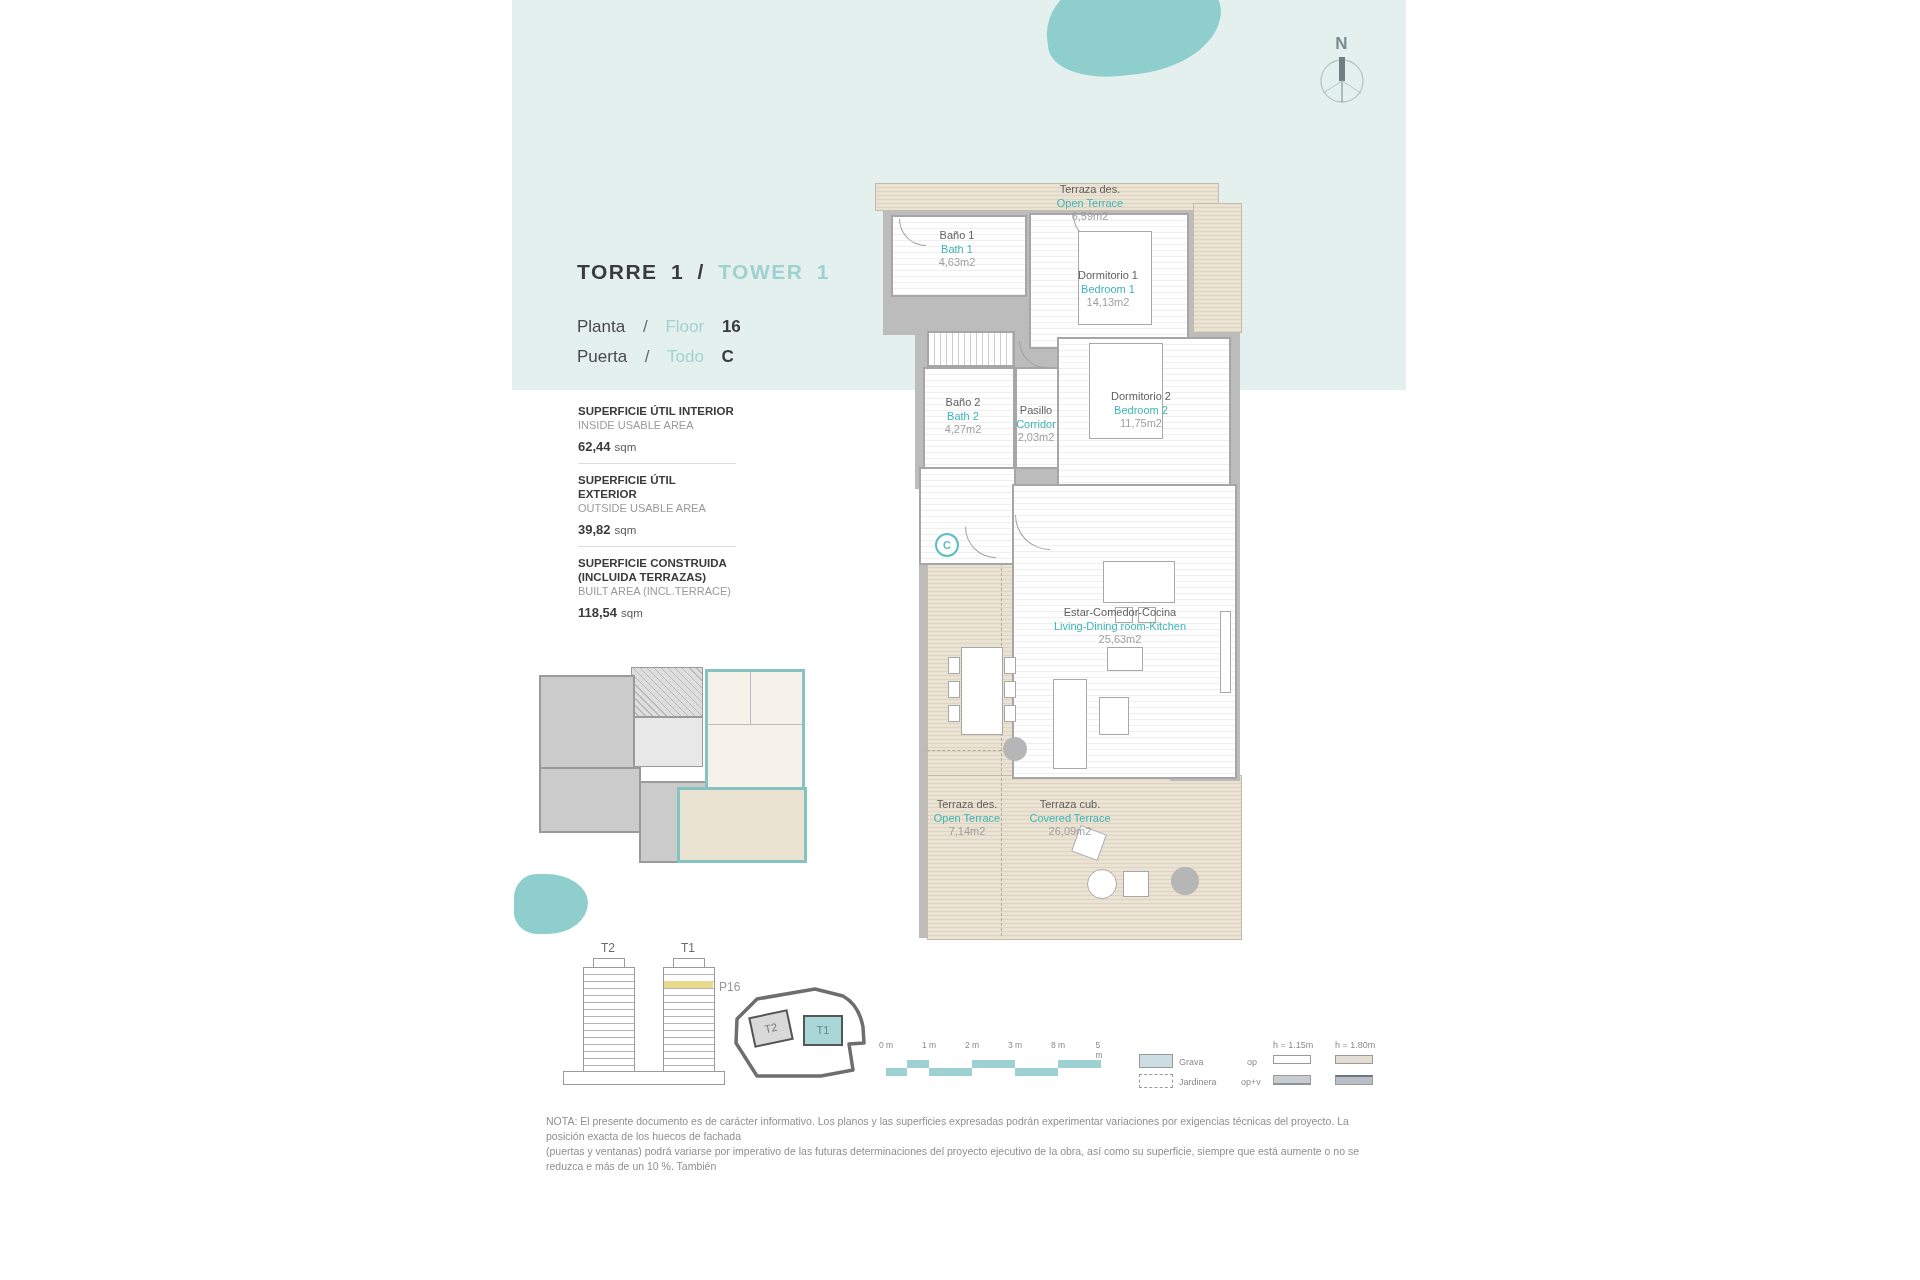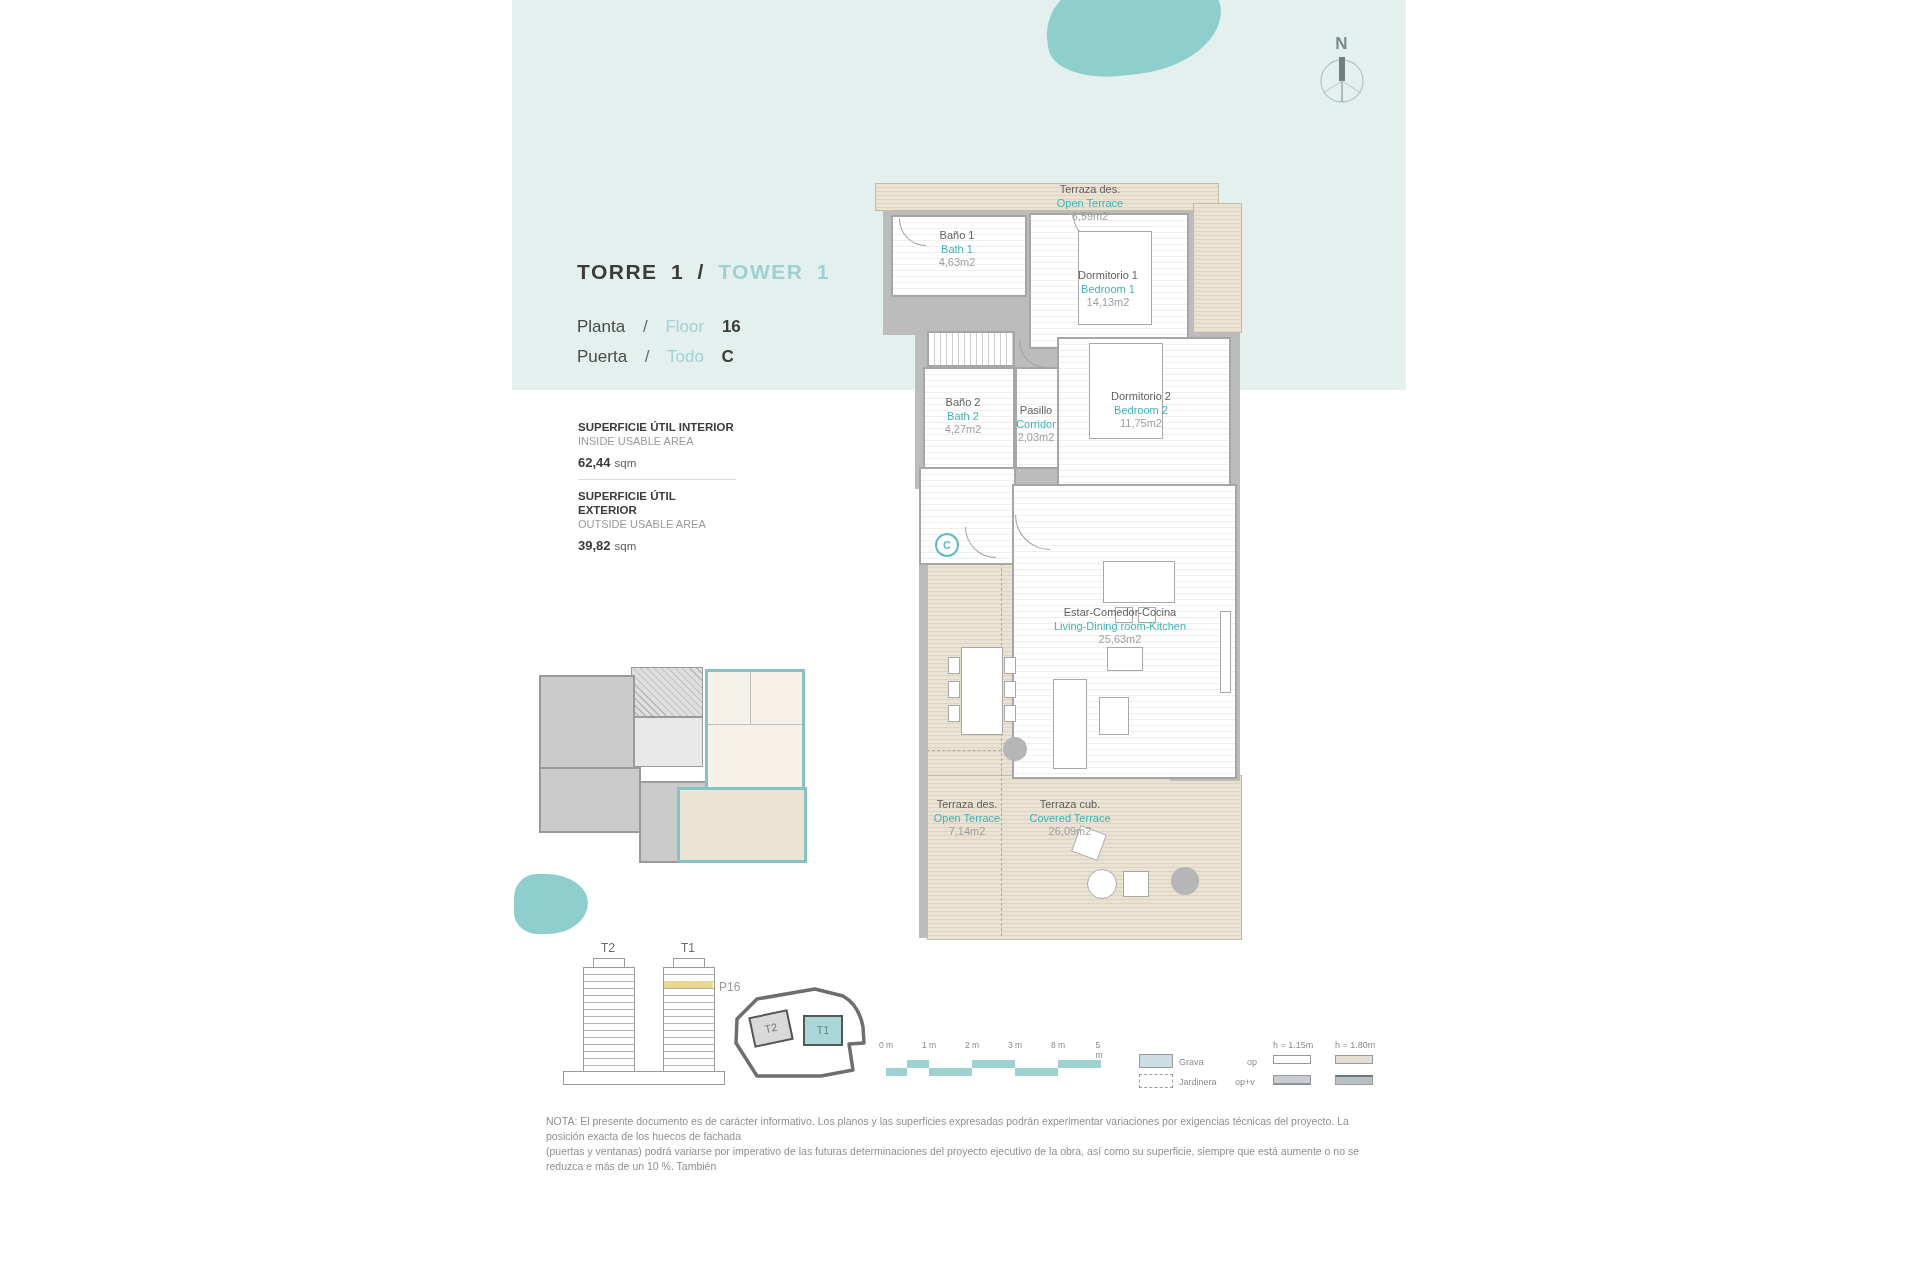--- a/index.html
+++ b/index.html
@@ -15,21 +15,21 @@
   .compass{left:1312px;top:34px;width:60px;text-align:center;}
   .compass .n{font-size:17px;font-weight:bold;color:#7a8c8e;letter-spacing:1px;}
   
   .title{left:577px;top:260px;font-size:21px;font-weight:bold;letter-spacing:1.5px;word-spacing:6px;white-space:nowrap;}
   .title .es{color:#3b3b3b;} .title .sep{color:#3b3b3b;} .title .en{color:#9fd1d1;}
   .hline{font-size:17px;white-space:nowrap;color:#4a4a4a;text-align:center;}
   .hline .sep{margin:0 13px;color:#6a6a6a;}
   .hline .en{color:#a4d2d2;margin-right:13px;}
   .hline .val{font-weight:bold;color:#3b3b3b;}
   
-  .areas{left:578px;top:420px;width:158px;}
+  .areas{left:578px;top:404px;width:158px;}
   .area-entry{padding:0 0 9px 0;margin-bottom:9px;border-bottom:1px solid #dcdcdc;}
   .area-entry:last-child{border-bottom:none;}
   .area-es{font-size:11.5px;font-weight:bold;color:#3b3b3b;line-height:14px;}
   .area-en{font-size:11px;color:#9a9a9a;line-height:14px;margin-bottom:7px;}
   .area-val{font-size:13px;font-weight:bold;color:#3b3b3b;}
   .area-unit{font-size:11.5px;font-weight:normal;color:#5a5a5a;margin-left:4px;}
   
   .plan{left:875px;top:181px;width:365px;height:757px;}
   .gray{background:#bcbcbc;}
   .wood{background:repeating-linear-gradient(to bottom,#eae2d2 0px,#eae2d2 3px,#ded4c1 3px,#ded4c1 4px);border:1px solid #c4baa7;}
@@ -114,20 +114,25 @@
   <div class="abs areas">
     <div class="area-entry">
       <div class="area-es">SUPERFICIE ÚTIL INTERIOR</div>
       <div class="area-en">INSIDE USABLE AREA</div>
       <div class="area-val"><span>62,44</span><span class="area-unit">sqm</span></div>
     </div>
     <div class="area-entry">
       <div class="area-es">SUPERFICIE ÚTIL EXTERIOR</div>
       <div class="area-en">OUTSIDE USABLE AREA</div>
       <div class="area-val"><span>39,82</span><span class="area-unit">sqm</span></div>
+    </div>
+    <div class="area-entry">
+      <div class="area-es">SUPERFICIE CONSTRUIDA (INCLUIDA TERRAZAS)</div>
+      <div class="area-en">BUILT AREA (INCL.TERRACE)</div>
+      <div class="area-val"><span>118,54</span><span class="area-unit">sqm</span></div>
     </div>
   </div>
 
   <div class="abs plan">
 
     <div class="abs gray" style="left:8px;top:22px;width:314px;height:132px;"></div>
     <div class="abs gray" style="left:40px;top:148px;width:325px;height:160px;"></div>
     <div class="abs gray" style="left:130px;top:296px;width:235px;height:304px;"></div>
 
     <div class="abs wood" style="left:0px;top:2px;width:342px;height:26px;"></div>
@@ -275,21 +280,21 @@
   </div>
 
   <div class="abs legend">
     <span class="lg-txt" style="left:134px;top:2px;">h = 1.15m</span>
     <span class="lg-txt" style="left:196px;top:2px;">h = 1.80m</span>
     <div class="lg-swatch" style="left:0;top:16px;background:#ccdee3;"></div>
     <span class="lg-txt" style="left:40px;top:19px;">Grava</span>
     <div class="lg-swatch" style="left:0;top:36px;background:#ffffff;border-style:dashed;"></div>
     <span class="lg-txt" style="left:40px;top:39px;">Jardinera</span>
     <span class="lg-txt" style="left:108px;top:19px;">op</span>
-    <span class="lg-txt" style="left:96px;top:39px;">op+v</span>
+    <span class="lg-txt" style="left:102px;top:39px;">op+v</span>
     <div class="lg-bar" style="left:134px;top:17px;background:#ffffff;"></div>
     <div class="lg-bar" style="left:196px;top:17px;background:#e3ddd3;"></div>
     <div class="lg-bar" style="left:134px;top:37px;background:#c9cdd1;border-bottom:2px solid #8a949a;"></div>
     <div class="lg-bar" style="left:196px;top:37px;background:#b9bfc4;border-top:2px solid #6a7a80;"></div>
   </div>
 
   <div class="abs note">
     <div>NOTA: El presente documento es de carácter informativo. Los planos y las superficies expresadas podrán experimentar variaciones por exigencias técnicas del proyecto. La posición exacta de los huecos de fachada</div>
     <div>(puertas y ventanas) podrá variarse por imperativo de las futuras determinaciones del proyecto ejecutivo de la obra, así como su superficie, siempre que está aumente o no se reduzca e más de un 10 %. También</div>
   </div>

